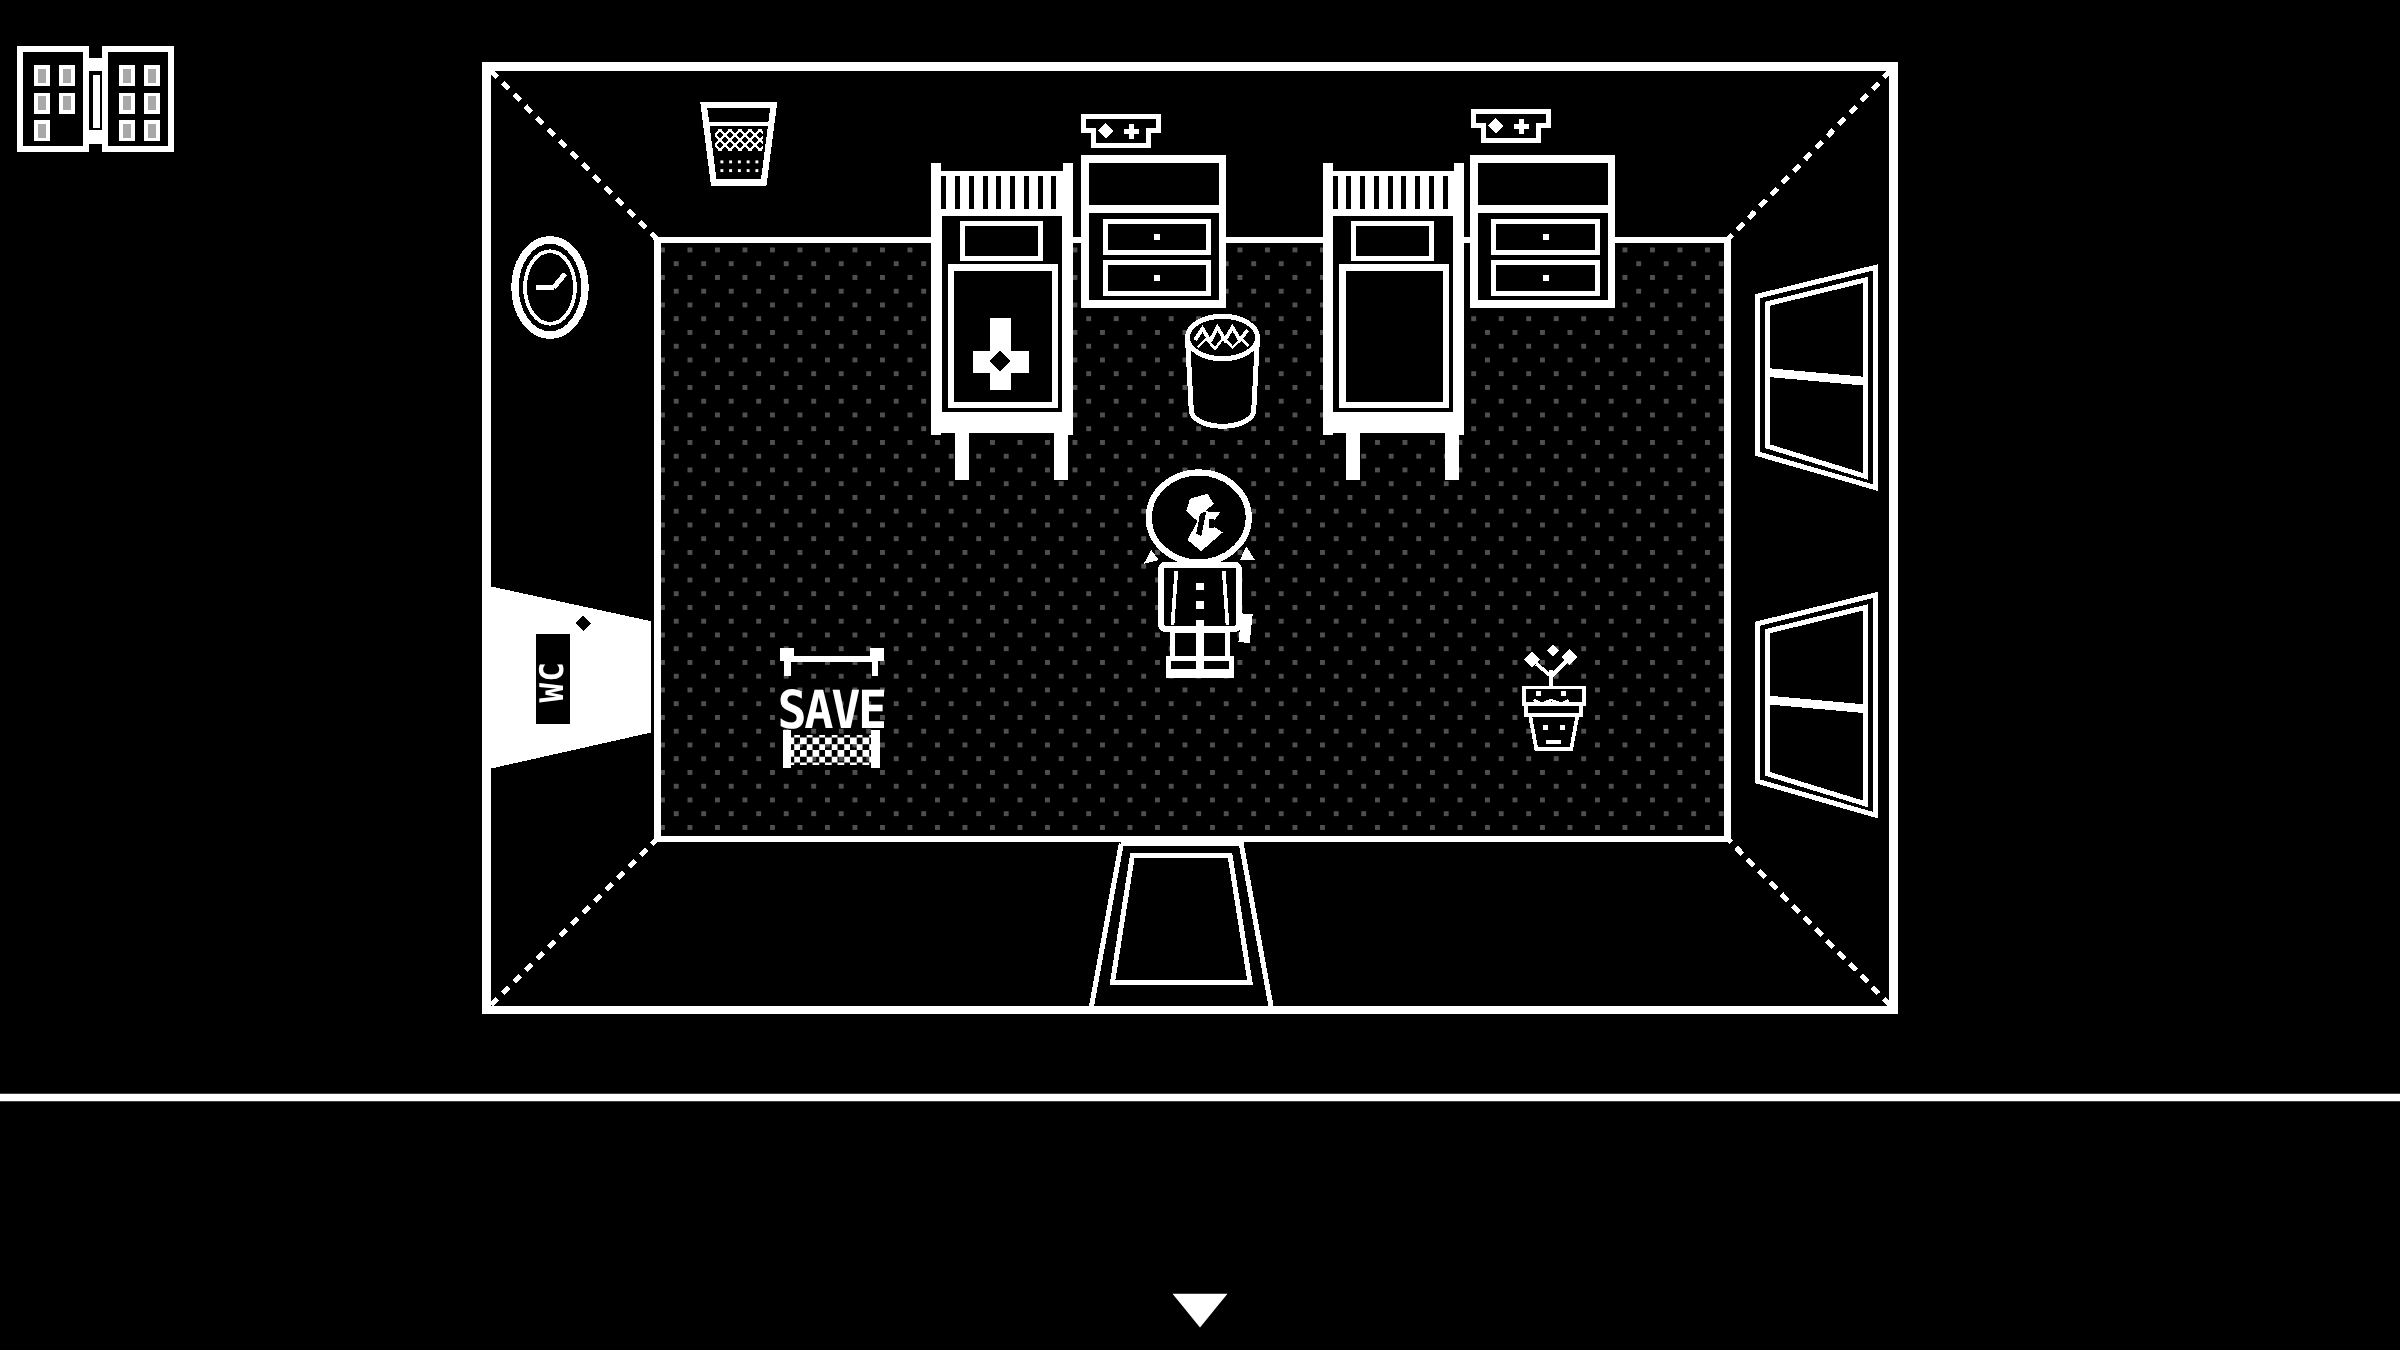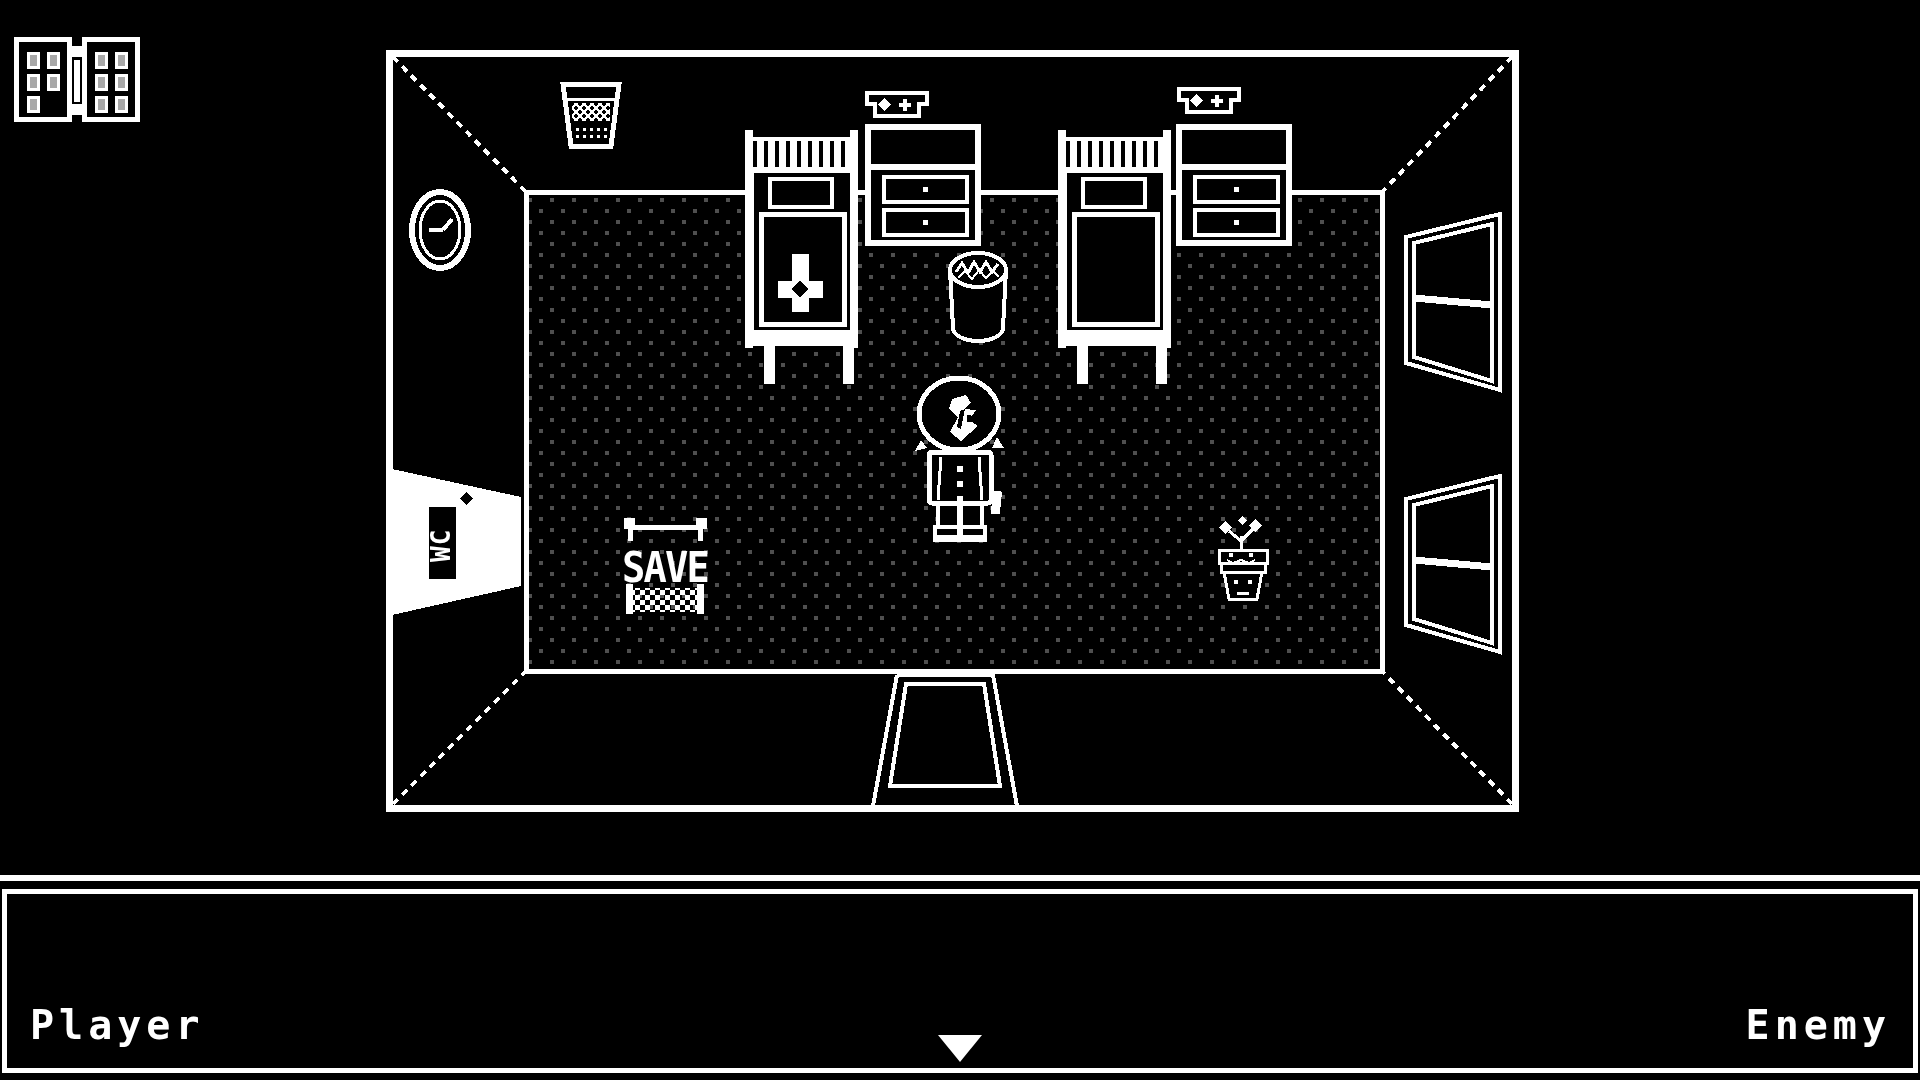--- a/index.html
+++ b/index.html
@@ -223,27 +223,15 @@
       <rect x="115" y="74" width="13" height="17" fill="#fff"></rect>
         <rect x="118" y="77" width="7" height="11" fill="#a8a8a8"></rect>
       <rect x="95" y="96" width="13" height="17" fill="#fff"></rect>
         <rect x="98" y="99" width="7" height="11" fill="#a8a8a8"></rect>
       <rect x="115" y="96" width="13" height="17" fill="#fff"></rect>
         <rect x="118" y="99" width="7" height="11" fill="#a8a8a8"></rect>
     </g>
   </svg>
 
   <div class="sep"></div>
-  <div class="panel">
-    <div class="stat-col stat-left">
-      <div>Player</div>
-      
-      
-    </div>
-    <div class="stat-col stat-right">
-      <div>Enemy</div>
-      
-      
-    </div>
-  </div>
   <div class="continue-arrow"></div>
 
 </div>
 
 </body></html>

